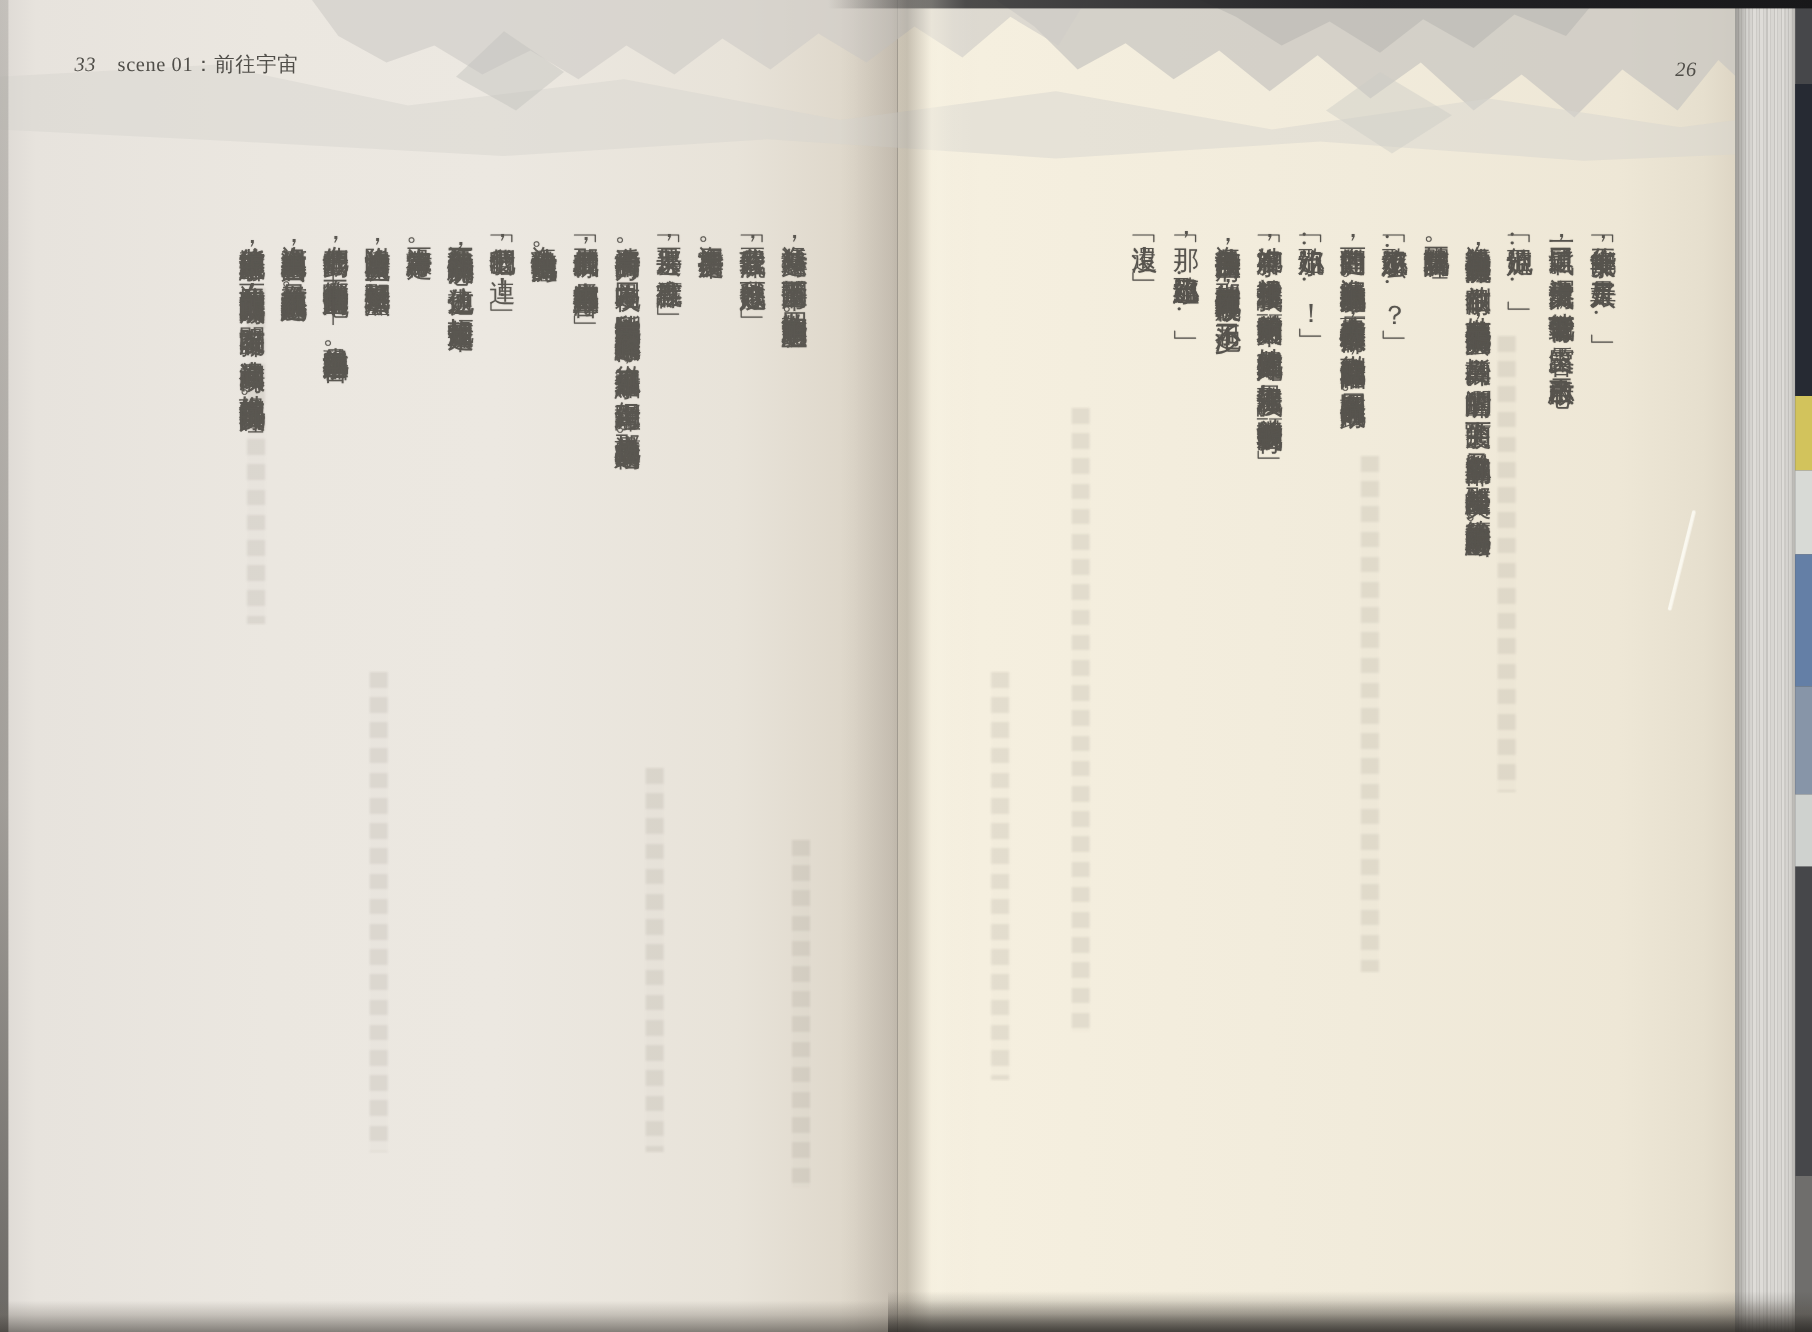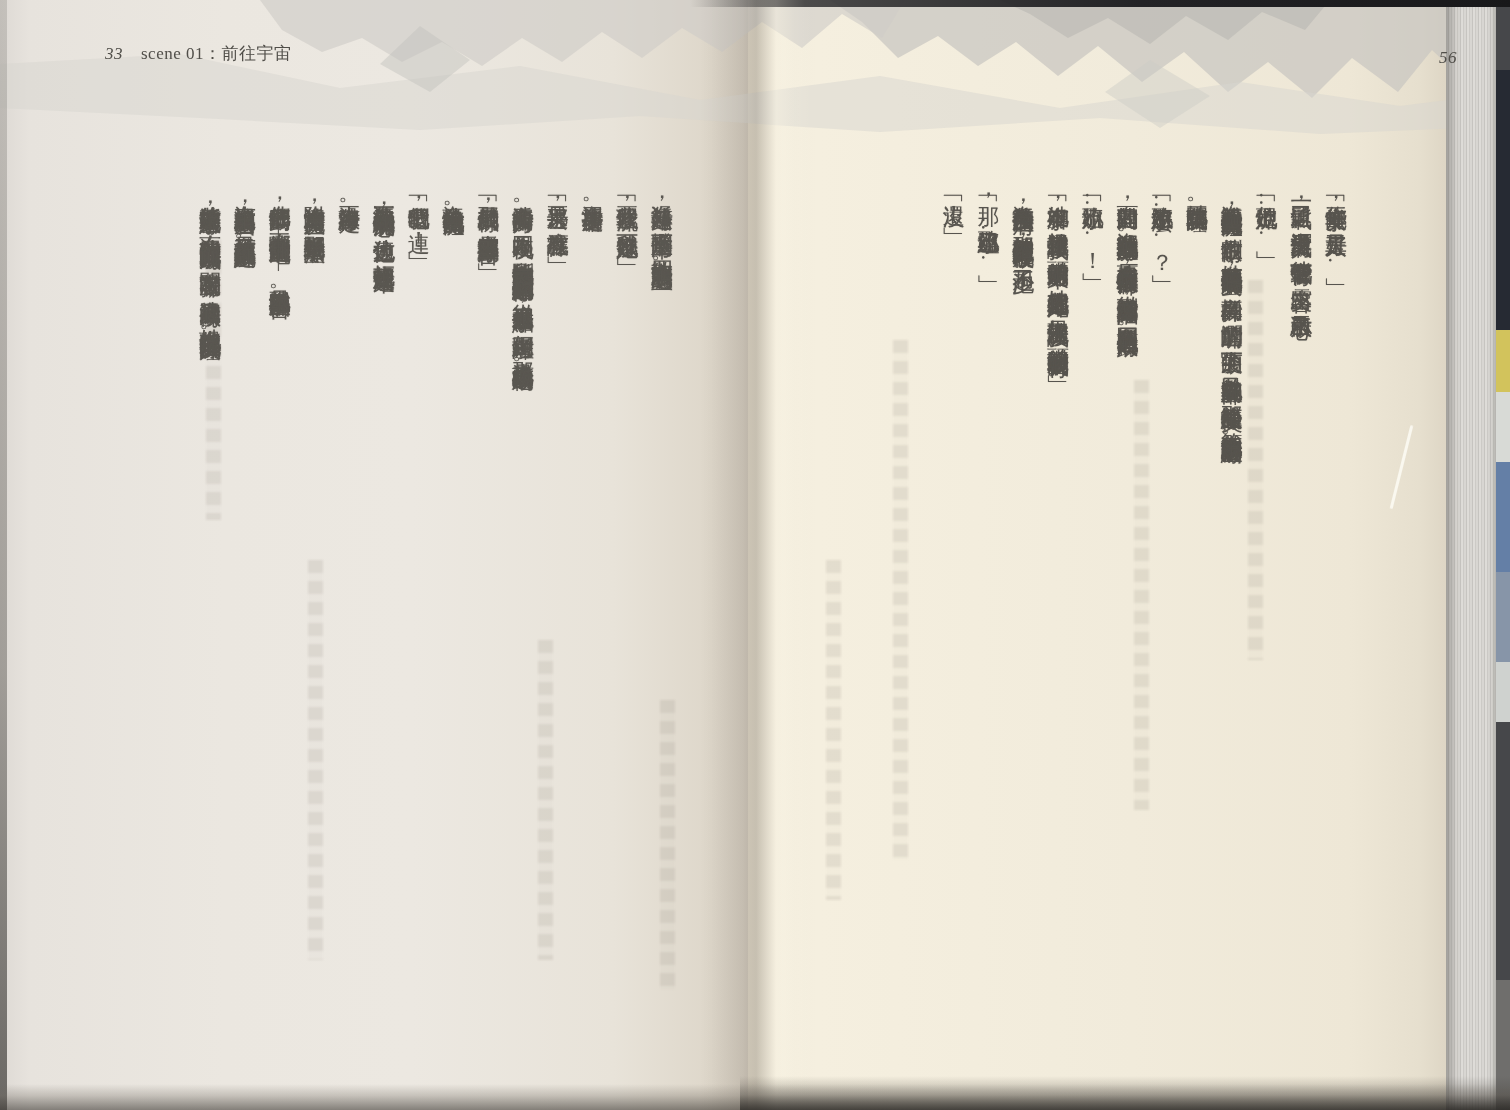--- a/index.html
+++ b/index.html
@@ -37,21 +37,21 @@
 
   
   .ghost{position:absolute;width:15px;z-index:2;pointer-events:none;filter:blur(1.1px);
     background:repeating-linear-gradient(180deg,rgba(138,130,120,0.16) 0 13px,rgba(138,130,120,0.02) 13px 21px);}
 
   
   .scratch{position:absolute;left:1400px;top:424px;width:3px;height:86px;z-index:5;
     background:rgba(253,251,245,0.85);transform:rotate(14deg);filter:blur(0.6px);border-radius:2px;}
 
   
-  .folio{position:absolute;z-index:5;color:#504e49;font-size:17px;letter-spacing:0.5px;margin-left:43px;}
+  .folio{position:absolute;z-index:5;color:#504e49;font-size:17px;letter-spacing:0.5px;}
   .folio .num{font-style:italic;margin-right:18px;}
   .left-folio{left:62px;top:42px;}
   .right-folio{left:1396px;top:48px;font-style:italic;}
 
   
   .page-text{position:absolute;z-index:5;width:557px;height:894px;top:166px;
     writing-mode:vertical-rl;text-orientation:mixed;
     font-size:22px;line-height:1.58;letter-spacing:0.7px;color:#57544e;
     text-shadow:0 0 1px rgba(87,84,78,0.30);}
   .right-text{left:796px;}
@@ -82,21 +82,21 @@
   <div class="ghost" style="left:308px;top:560px;height:400px;"></div>
   <div class="ghost" style="left:206px;top:240px;height:280px;"></div>
   <div class="ghost" style="left:538px;top:640px;height:320px;"></div>
   <div class="ghost" style="left:660px;top:700px;height:290px;"></div>
 
   <div class="gutter-shade"></div>
 
   <div class="folio left-folio">
     <span class="num">33</span><span>scene 01：前往宇宙</span>
   </div>
-  <div class="folio right-folio">56</div>
+  <div class="folio right-folio">26</div>
 
   <div class="page-text left-text">
       <p>海斗猛然站起身，撥開垂下的海草，四散的海水水滴濺到連的臉上。</p>
       <p>「我要修理流歌，我一定可以修好她！」</p>
       <p>海斗用手指著某處。</p>
       <p>「只要去那邊，應該就有零件。」</p>
       <p>連看向海斗所指的方向。因為是夜晚，所以他剛才完全沒注意到大海盡頭處可以隱約看到一點紫色的線條。從這裡看去那只是個小點，但考慮到距離，那也許是棟頗具規模的建築物。</p>
       <p>「那就是我們的目標，太空電梯的海上巨型浮動平台！」</p>
       <p>海斗十分珍惜地抱起流歌的身體。</p>
       <p>「我們出發吧，連！」</p>

